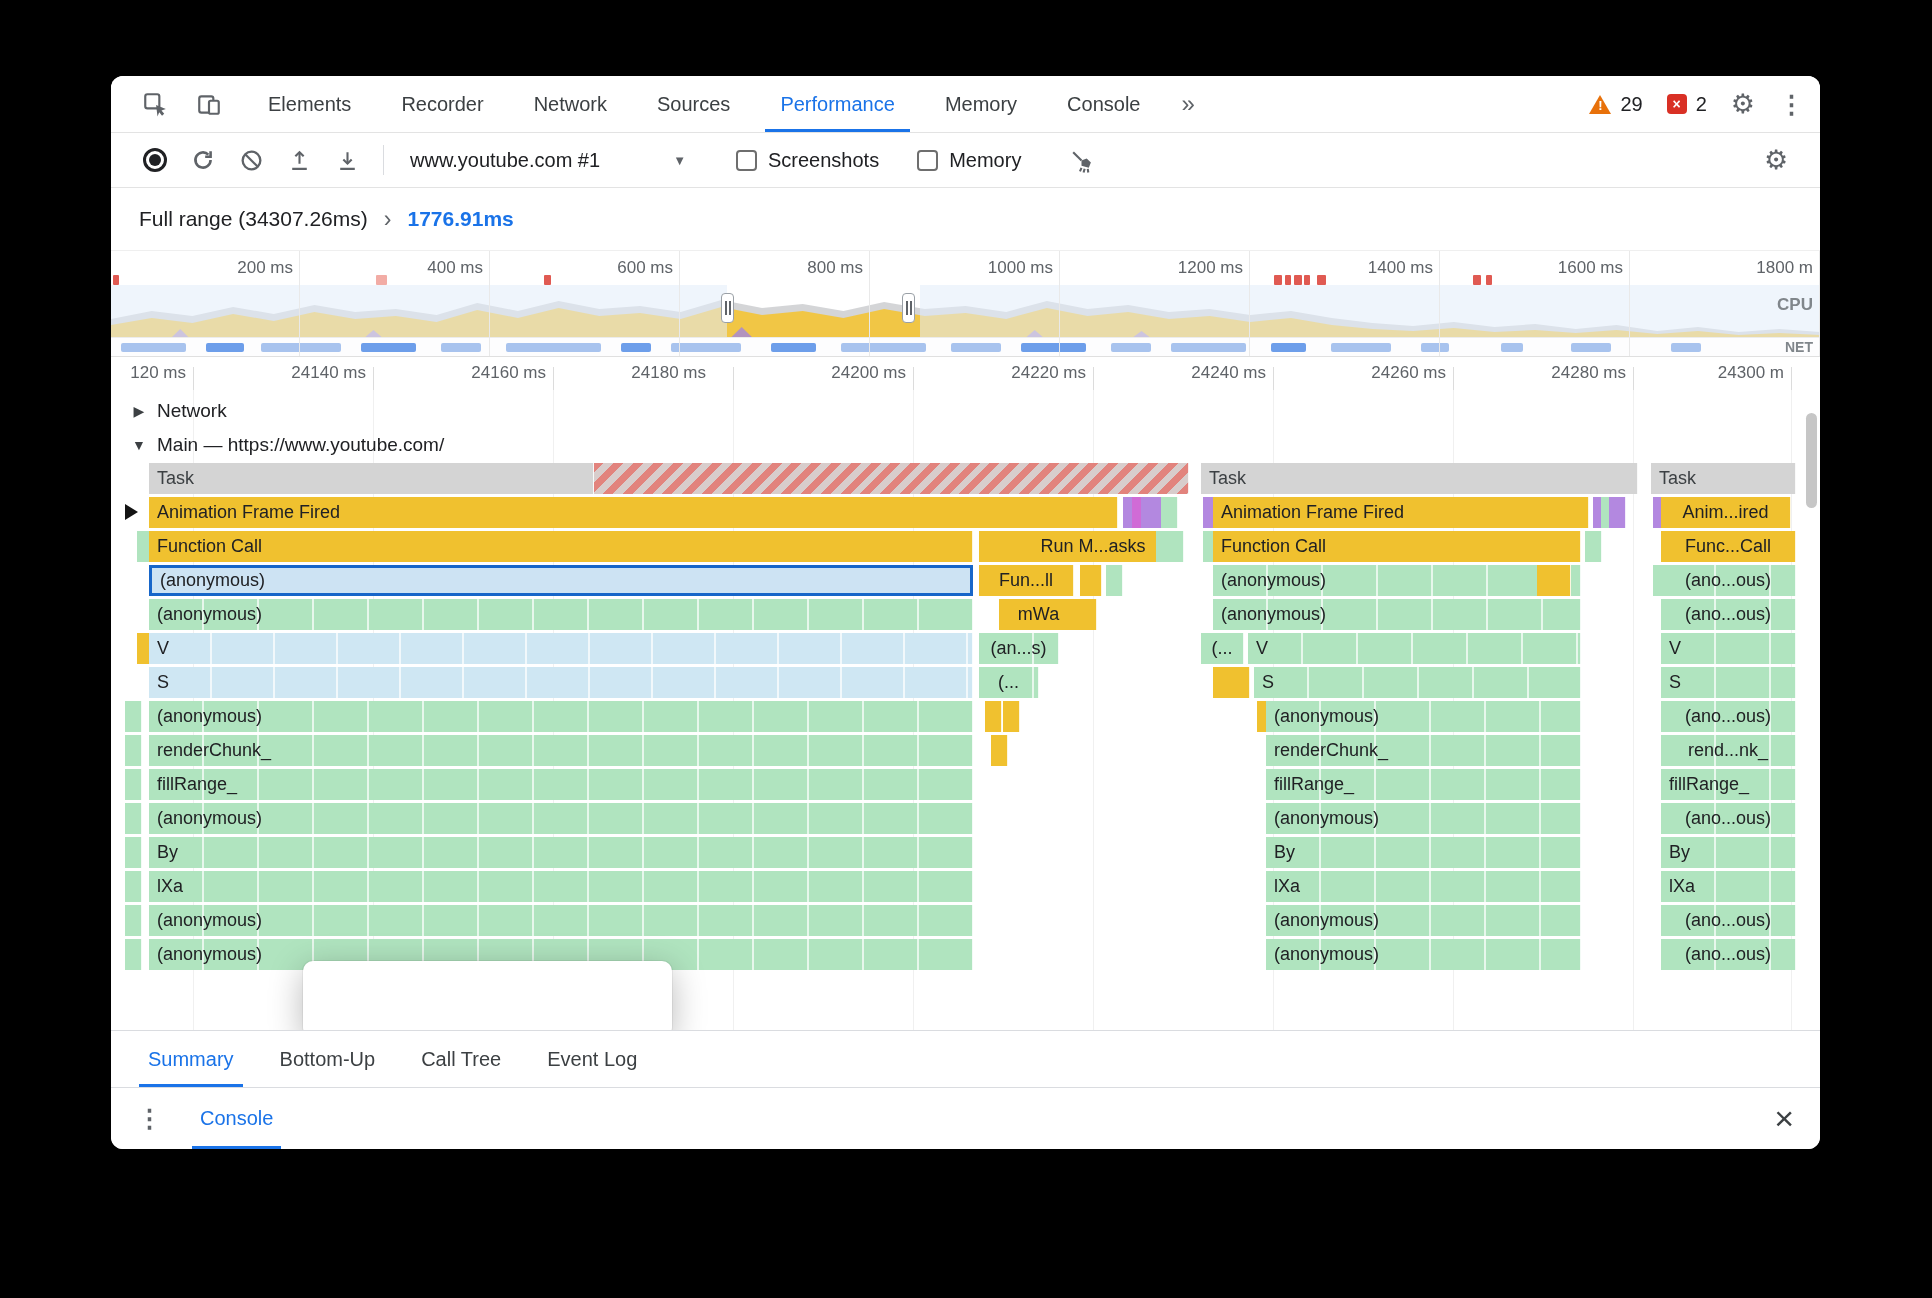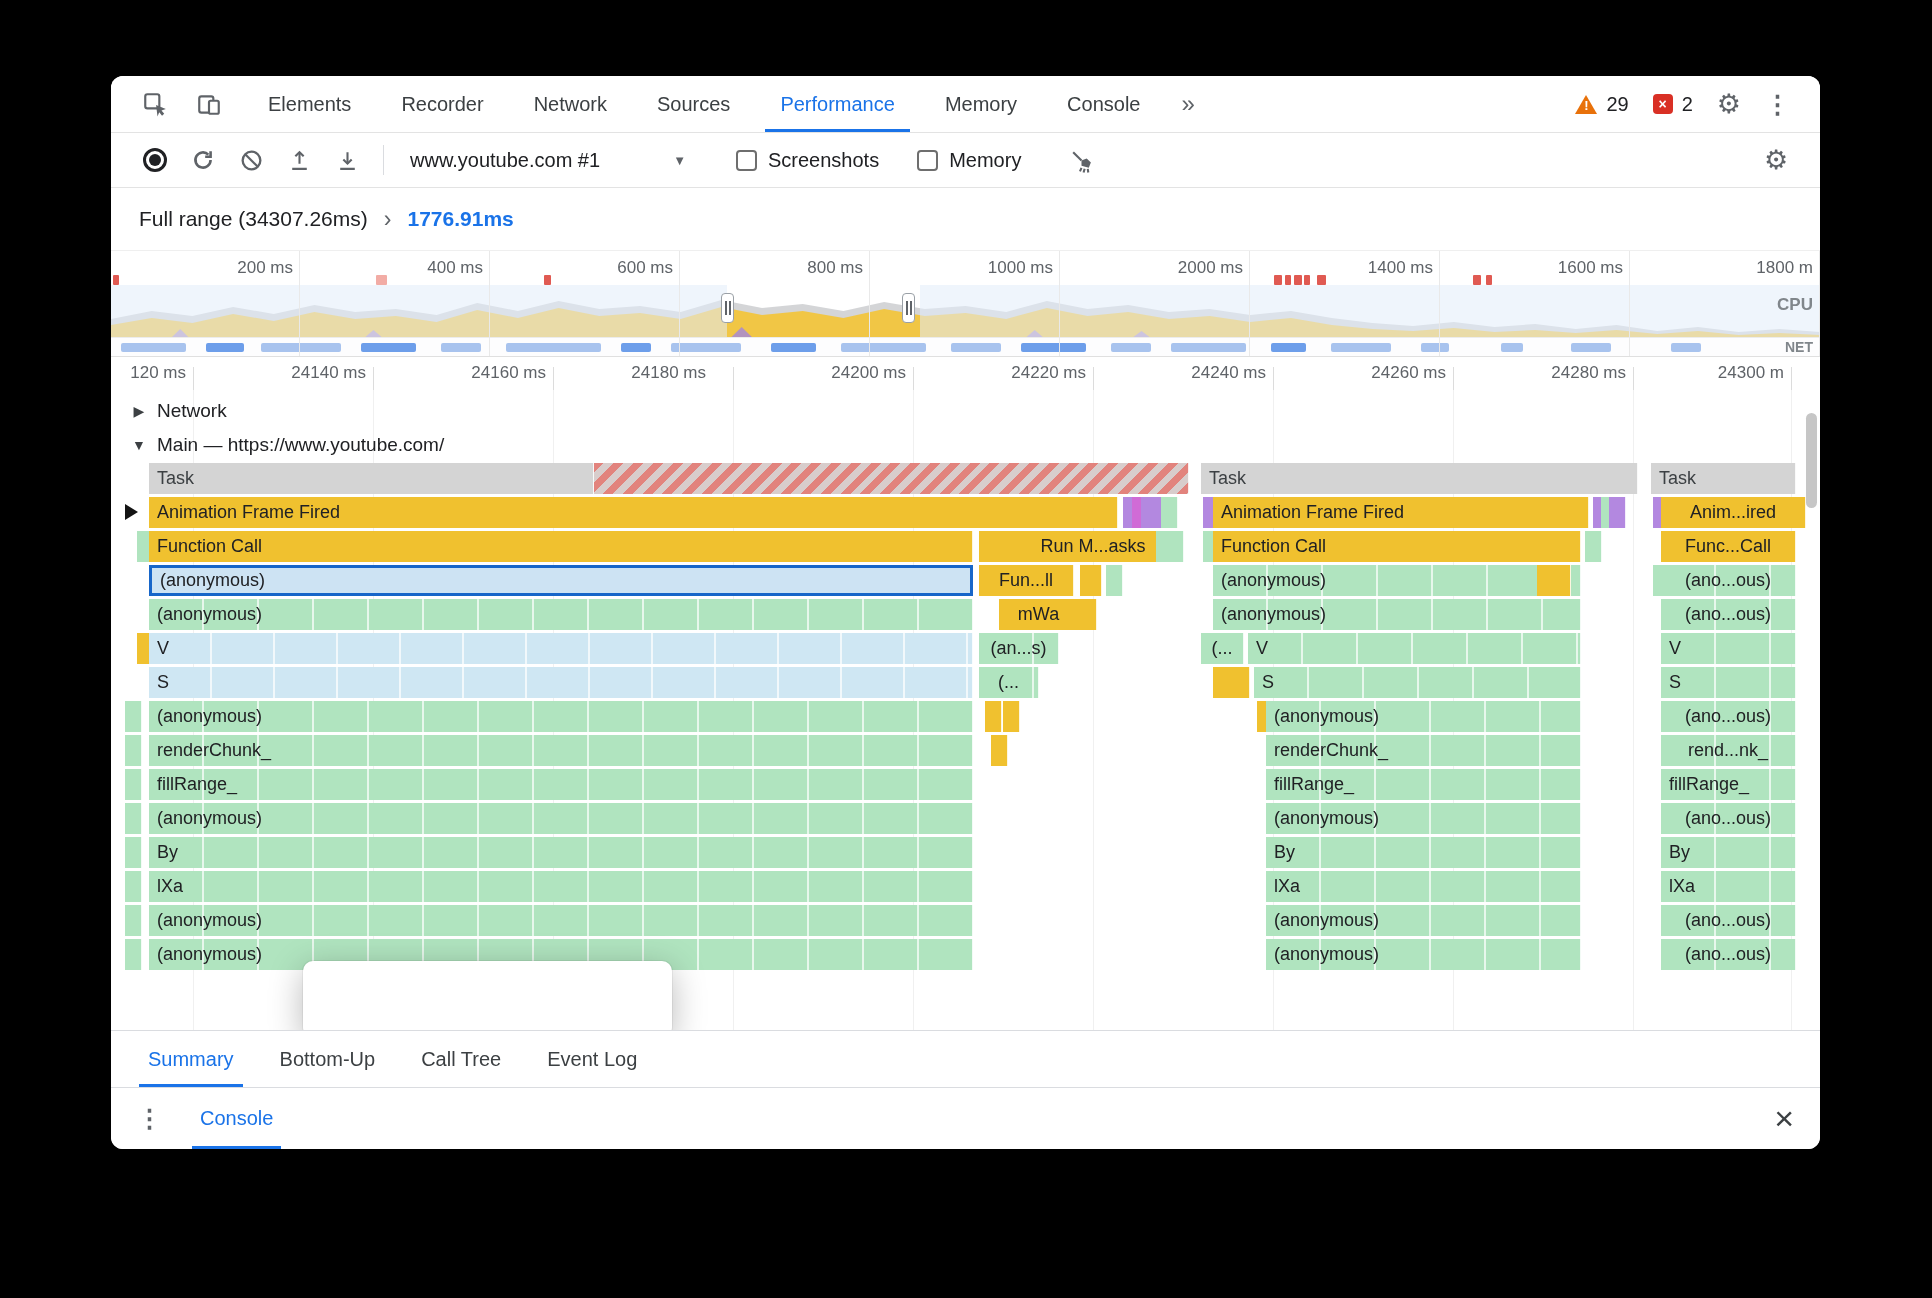--- a/index.html
+++ b/index.html
@@ -12,21 +12,21 @@
 
   
   .titlebar { flex:0 0 53px; background:#f6f5f4; border-bottom:1px solid #d9d9d9; position:relative;
               display:flex; align-items:center; justify-content:center; }
   .lights { position:absolute; left:26px; top:0; height:100%; display:flex; align-items:center; gap:23px; }
   .light { width:17px; height:17px; border-radius:50%; }
   .title { font-size:21px; font-weight:bold; color:#262626; }
 
   
   .tabbar { flex:0 0 57px; display:flex; align-items:stretch; background:#fff; border-bottom:1px solid #e3e3e3;
-            padding-right:30px; }
+            padding-right:16px; }
   .tb-icons { display:flex; align-items:center; gap:14px; padding:0 14px 0 24px; }
   .tb-iconbtn { width:40px; height:40px; display:flex; align-items:center; justify-content:center; border-radius:6px; }
   #tabs-list { display:flex; align-items:stretch; }
   .tab { display:flex; align-items:center; padding:0 25px; font-size:20px; color:#3c4043; position:relative; }
   .tab.active { color:#1a73e8; }
   .tab.active::after { content:""; position:absolute; left:10px; right:10px; bottom:0; height:3px; background:#1a73e8; }
   .overflow-chevron { font-size:24px; color:#5f6368; display:flex; align-items:center; padding:0 16px; }
   .tab-right { margin-left:auto; display:flex; align-items:center; gap:24px; }
   .warn-wrap, .err-wrap { display:flex; align-items:center; gap:9px; font-size:20px; color:#202124; }
   .tri { position:relative; width:0; height:0; border-left:11px solid transparent; border-right:11px solid transparent;
@@ -285,21 +285,21 @@
         <div class="ov-label" style="left: 188px;">200 ms</div>
         <div class="ov-gridline" style="left: 378px;"></div>
         <div class="ov-label" style="left: 378px;">400 ms</div>
         <div class="ov-gridline" style="left: 568px;"></div>
         <div class="ov-label" style="left: 568px;">600 ms</div>
         <div class="ov-gridline" style="left: 758px;"></div>
         <div class="ov-label" style="left: 758px;">800 ms</div>
         <div class="ov-gridline" style="left: 948px;"></div>
         <div class="ov-label" style="left: 948px;">1000 ms</div>
         <div class="ov-gridline" style="left: 1138px;"></div>
-        <div class="ov-label" style="left: 1138px;">2000 ms</div>
+        <div class="ov-label" style="left: 1138px;">1200 ms</div>
         <div class="ov-gridline" style="left: 1328px;"></div>
         <div class="ov-label" style="left: 1328px;">1400 ms</div>
         <div class="ov-gridline" style="left: 1518px;"></div>
         <div class="ov-label" style="left: 1518px;">1600 ms</div>
         <div class="ov-gridline" style="left: 1708px;"></div>
         <div class="ov-label" style="left: 1708px;">1800 m</div>
         <div class="ov-marker" style="left: 2px; width: 6px; background: rgb(224, 90, 82);"></div>
         <div class="ov-marker" style="left: 265px; width: 11px; background: rgb(242, 172, 165);"></div>
         <div class="ov-marker" style="left: 433px; width: 7px; background: rgb(224, 90, 82);"></div>
         <div class="ov-marker" style="left: 1163px; width: 8px; background: rgb(224, 90, 82);"></div>
@@ -372,21 +372,21 @@
               <div class="seg seg-magenta" style="left: 1009px; width: 6px;"></div>
               <div class="seg seg-purple" style="left: 1018px; width: 5px;"></div>
               <div class="seg seg-purple" style="left: 1026px; width: 8px;"></div>
               <div class="seg seg-green" style="left: 1038px; width: 9px;"></div>
               <div class="seg seg-purple" style="left: 1080px; width: 6px;"></div>
               <div class="seg seg-amber" style="left: 1090px; width: 376px;">Animation Frame Fired</div>
               <div class="seg seg-purple" style="left: 1470px; width: 5px;"></div>
               <div class="seg seg-green" style="left: 1478px; width: 5px;"></div>
               <div class="seg seg-purple" style="left: 1486px; width: 7px;"></div>
               <div class="seg seg-purple" style="left: 1530px; width: 5px;"></div>
-              <div class="seg seg-amber c" style="left: 1538px; width: 145px;">Anim...ired</div>
+              <div class="seg seg-amber c" style="left: 1538px; width: 130px;">Anim...ired</div>
             </div>
             <div class="frow" style="top: 68px;">
               <div class="seg seg-green" style="left: 14px; width: 6px;"></div>
               <div class="seg seg-amber" style="left: 26px; width: 824px;">Function Call</div>
               <div class="seg seg-amber c" style="left: 856px; width: 188px; padding-left: 44px;">Run M...asks</div>
               <div class="seg seg-green" style="left: 1033px; width: 7px;"></div>
               <div class="seg seg-green" style="left: 1044px; width: 6px;"></div>
               <div class="seg seg-green" style="left: 1080px; width: 6px;"></div>
               <div class="seg seg-amber" style="left: 1090px; width: 368px;">Function Call</div>
               <div class="seg seg-green" style="left: 1462px; width: 5px;"></div>

